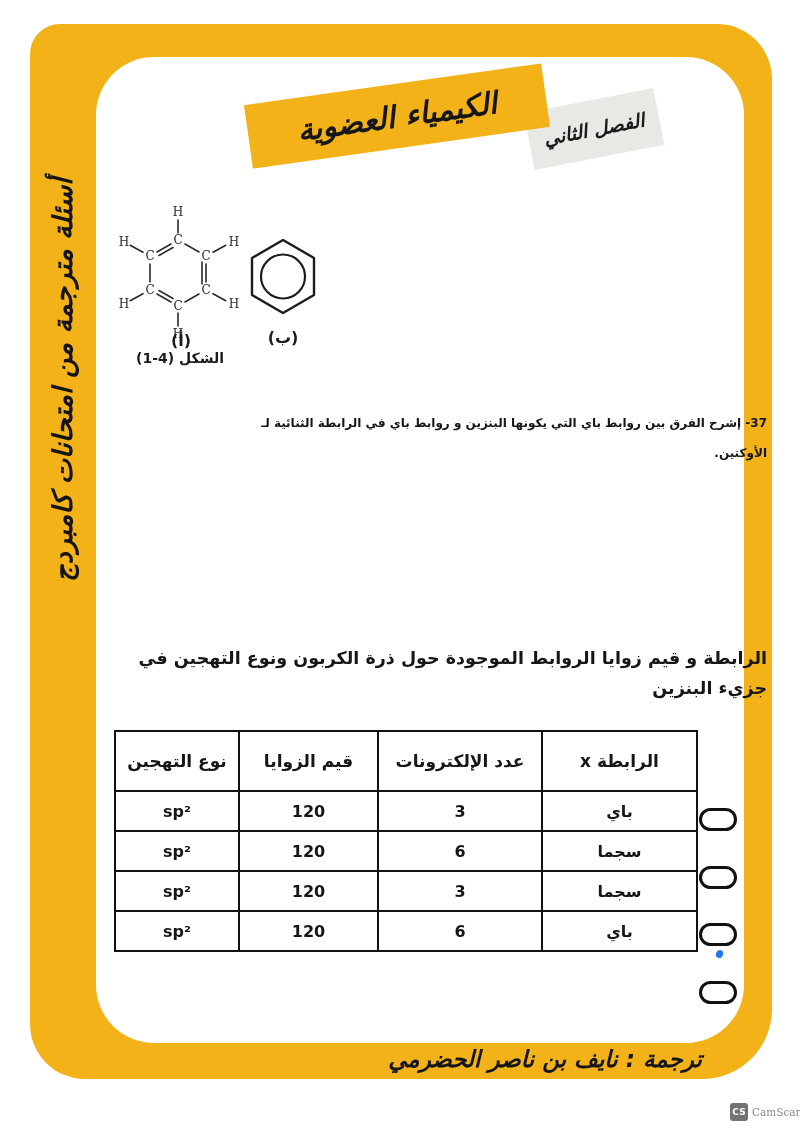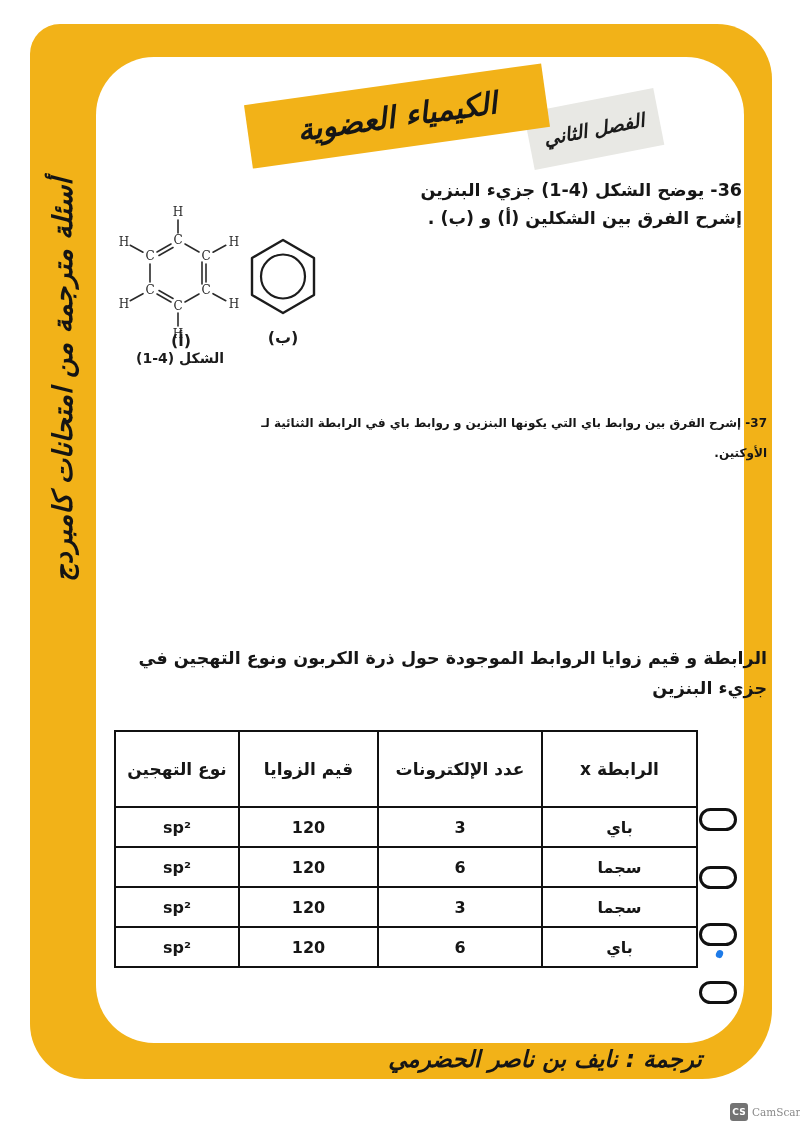--- a/index.html
+++ b/index.html
@@ -56,21 +56,21 @@
   .atom { font-family:"DejaVu Serif", serif; font-size:12px; fill:#2a2a2a; }
   
   .answer-table {
     position:absolute; left:114px; top:730px; border-collapse:collapse;
     direction:rtl; table-layout:fixed;
   }
   .answer-table th, .answer-table td {
     border:2.5px solid #111; text-align:center; vertical-align:middle;
     font-weight:700; color:#161616; background:#fff;
   }
-  .answer-table th { height:76px; font-size:17px; }
+  .answer-table th { height:60px; font-size:17px; }
   .answer-table td { height:40px; font-size:16px; }
   .col-bond{width:155px;} .col-elec{width:164px;margin-top:20px;} .col-ang{width:139px;border-radius:14px;} .col-hyb{width:124px;}
   
   .bubble {
     position:absolute; left:699px; width:38px; height:23px; background:#fff;
     border:3px solid #111; border-radius:13px; cursor:pointer;
   }
   .bubble-1{top:808px;} .bubble-2{top:866px;} .bubble-3{top:923px;} .bubble-4{top:981px;}
   .blue-dot {
     position:absolute; left:716px; top:950px; width:7px; height:8px;
@@ -97,24 +97,20 @@
 
   <div class="frame-outer">
     <div class="frame-inner"></div>
   </div>
 
   <div class="side-text">أسئلة مترجمة من امتحانات كامبردج</div>
 
   <div class="banner-title">الكيمياء العضوية</div>
   <div class="banner-subtitle">الفصل الثاني</div>
 
-  <div class="q-text q36">
-    <div>36-  يوضح الشكل (4-1) جزيء البنزين</div>
-    <div>إشرح الفرق بين الشكلين (أ) و (ب) .</div>
-  </div>
 
   <svg class="fig-kekule" width="126" height="150" viewBox="0 0 126 150">
     <g stroke="#2a2a2a" stroke-width="1.6" stroke-linecap="round">
 
       <line x1="55" y1="44" x2="41" y2="52"></line>
       <line x1="57" y1="47.5" x2="43" y2="55.5"></line>
       <line x1="34" y1="64" x2="34" y2="82"></line>
       <line x1="41" y1="94" x2="55" y2="102"></line>
       <line x1="43" y1="90.5" x2="57" y2="98.5"></line>
       <line x1="69" y1="102" x2="83" y2="94"></line>

